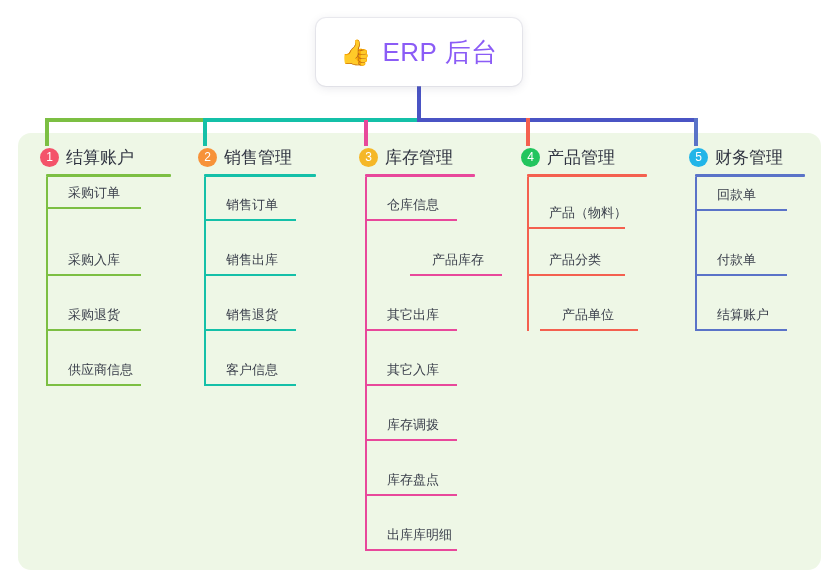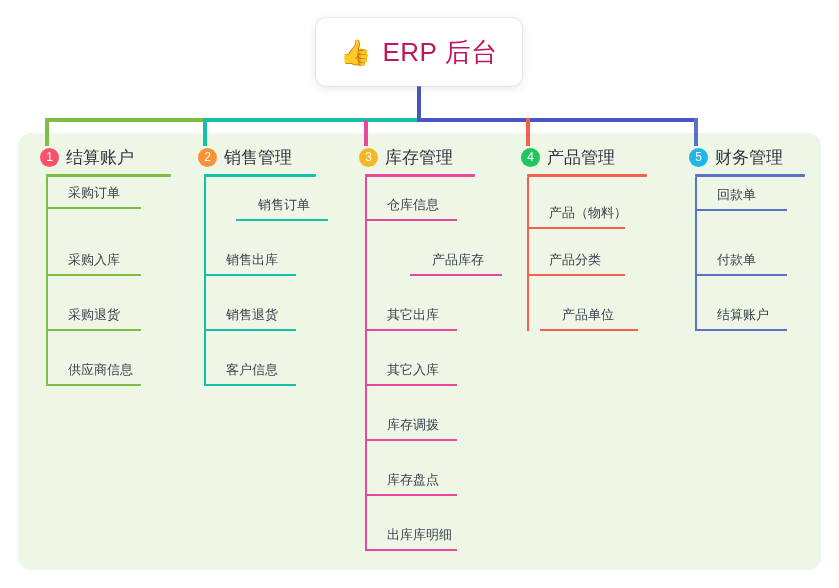--- a/index.html
+++ b/index.html
@@ -37,21 +37,21 @@
     gap: 11px;
   }
   .thumb-emoji {
     font-size: 25px;
     line-height: 1;
     color: #f5c23e;
     display: block;
   }
   #title-text {
     font-size: 26px;
-    color: #be185d;
+    color: #8b5cf6;
     letter-spacing: 0.5px;
     white-space: nowrap;
   }
 
   
   #connectors {
     position: absolute;
     left: 0;
     top: 0;
     width: 839px;
@@ -197,21 +197,21 @@
         <div class="item-underline" style="width: 95px; background: rgb(124, 191, 67);"></div>
       </div>
     </div>
     <div class="column" style="left: 180px;">
       <div class="col-header">
         <span class="badge" style="background: rgb(247, 146, 57);">2</span>
         <span class="col-title">销售管理</span>
       </div>
       <div class="col-underline" style="width: 112px; background: rgb(20, 192, 168);"></div>
       <div class="rail" style="height: 209px; background: rgb(20, 192, 168);"></div>
-      <div class="item" style="top: 50px; width: 92px; margin-left: 32px;">
+      <div class="item" style="top: 50px; width: 92px;">
         <span class="item-label">销售订单</span>
         <div class="item-underline" style="width: 92px; background: rgb(20, 192, 168);"></div>
       </div>
       <div class="item" style="top: 105px; width: 92px;">
         <span class="item-label">销售出库</span>
         <div class="item-underline" style="width: 92px; background: rgb(20, 192, 168);"></div>
       </div>
       <div class="item" style="top: 160px; width: 92px;">
         <span class="item-label">销售退货</span>
         <div class="item-underline" style="width: 92px; background: rgb(20, 192, 168);"></div>

